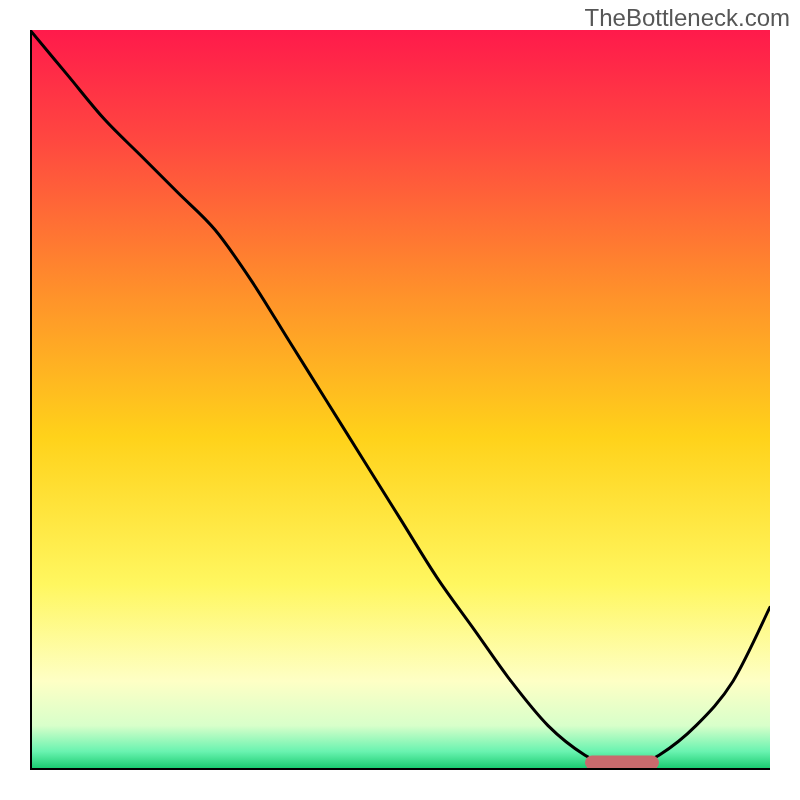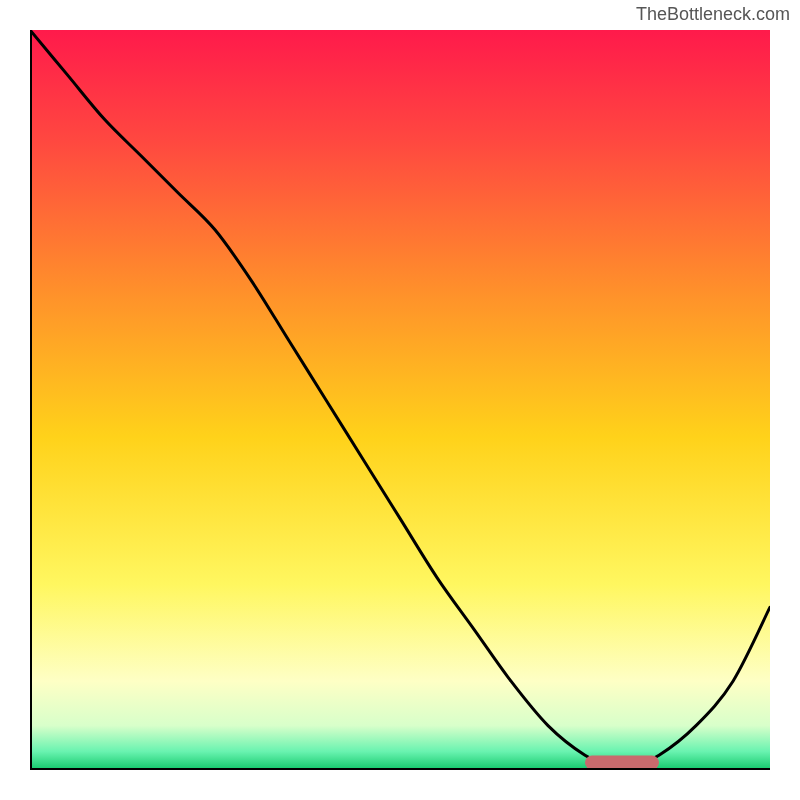--- a/index.html
+++ b/index.html
@@ -13,21 +13,21 @@
   }
   .frame {
     position: relative;
     width: 800px;
     height: 800px;
   }
   .watermark {
     position: absolute;
     top: 4px;
     right: 10px;
-    font-size: 18px;
+    font-size: 24px;
     font-weight: 400;
     color: #565656;
     letter-spacing: 0px;
     z-index: 10;
   }
   .plot {
     position: absolute;
     left: 30px;
     top: 30px;
     width: 740px;

